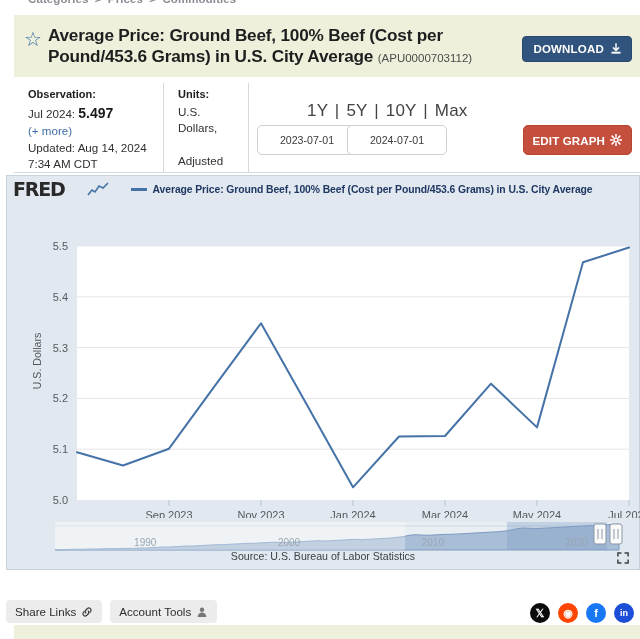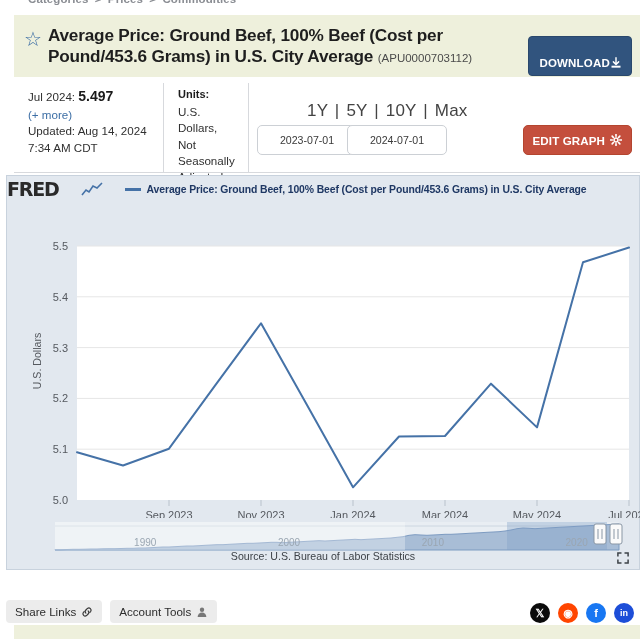--- a/index.html
+++ b/index.html
@@ -40,22 +40,22 @@
   }
   .series-id {
     font-size:11.5px; font-weight:400; color:#4a4a4a;
     letter-spacing:0;
   }
   .dl-btn {
     position:absolute; right:8px; top:36px;
     background:#31547e; color:#fff;
     border:1px solid #2a486c; border-radius:4px;
     font-size:11.5px; font-weight:700; letter-spacing:.2px;
-    padding:20px 9px 6px 10px;
-    display:flex; align-items:center; gap:0;
+    padding:6px 9px 6px 10px;
+    display:flex; align-items:center; gap:6px;
     cursor:pointer; white-space:nowrap;
   }
 
   
   .meta-row {
     position:absolute; top:83px; left:14px; right:0;
     height:90px;
     display:flex;
     border-bottom:1px solid #d7d9dd;
     background:#fff;
@@ -104,21 +104,21 @@
 
   
   .graph-panel {
     position:absolute; top:175px; left:6px;
     width:634px; height:395px;
     background:#e2e8ef;
     border:1px solid #c8d2dd;
   }
   .graph-header {
     height:27px; display:flex; align-items:center;
-    gap:22px;
+    padding-left:6px; gap:22px;
   }
   .fred-logo {
     font-size:19px; font-weight:800; letter-spacing:-1.2px;
     color:#2a2a2a; line-height:1; font-family:"DejaVu Sans", sans-serif;
   }
   .legend-row { display:flex; align-items:center; gap:6px; }
   .legend-swatch { width:16px; height:2.5px; background:#4572a7; }
   .legend-label { font-size:10.4px; font-weight:700; color:#1f3864; letter-spacing:-.1px; }
 
   .plot-wrap { position:relative; width:634px; height:315px; }
@@ -186,30 +186,31 @@
 <div class="dl-btn">
   <span>DOWNLOAD</span>
   <svg width="12" height="12" viewBox="0 0 16 16">
     <path d="M8 1 v8 M4.5 6.5 L8 10 L11.5 6.5" stroke="#fff" stroke-width="1.9" fill="none" stroke-linecap="round" stroke-linejoin="round"></path>
     <rect x="2" y="11.6" width="12" height="2.6" fill="#fff"></rect>
   </svg>
 </div>
 
 <div class="meta-row">
   <div class="meta-col c1">
+    <span class="meta-label">Observation:</span>
     <span>Jul 2024:</span>
     <span class="obs-val">5.497</span><br>
     <span class="more-link">(+ more)</span><br>
     <span>Updated: Aug 14, 2024</span><br>
     <span>7:34 AM CDT</span>
   </div>
   <div class="meta-col c2">
     <span class="meta-label">Units:</span>
     <span>U.S. Dollars,</span><br>
-    <span>Not Seasonally</span><br>
+    <br>
     <span>Adjusted</span>
   </div>
 
   <div class="range-col">
     <div class="period-links">
       <span>1Y</span>
       <span class="pipe">|</span>
       <span>5Y</span>
       <span class="pipe">|</span>
       <span>10Y</span>

